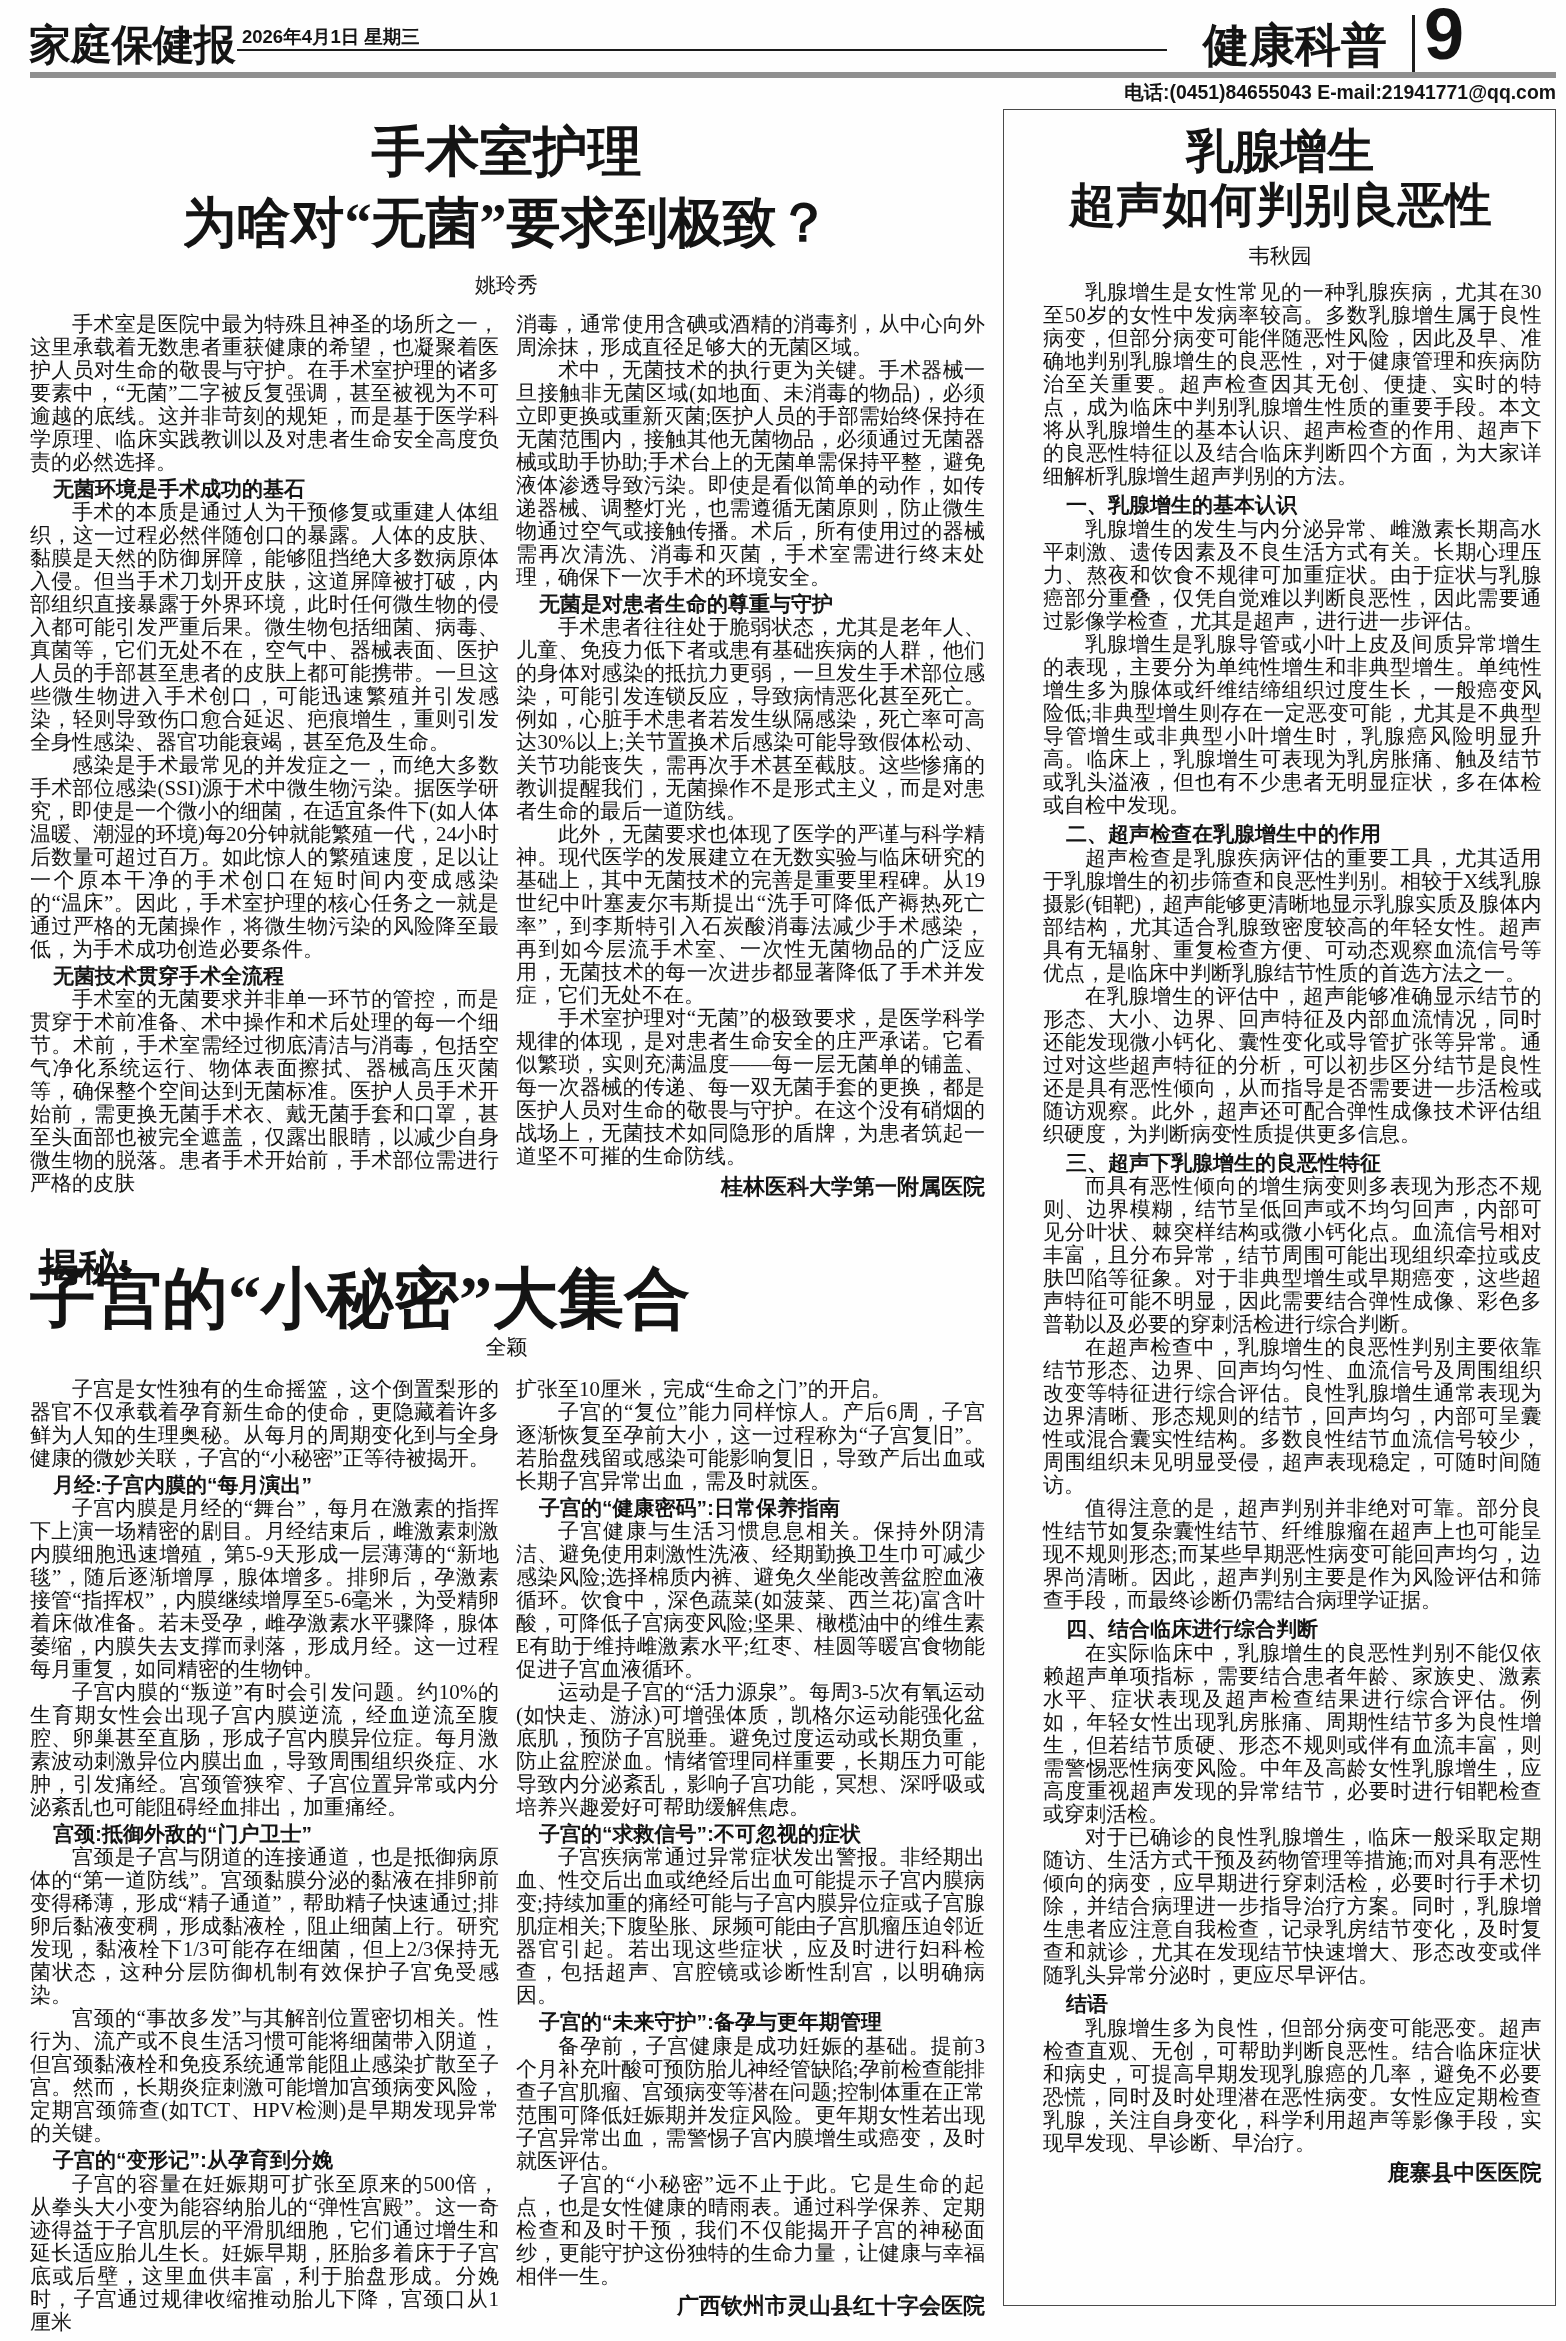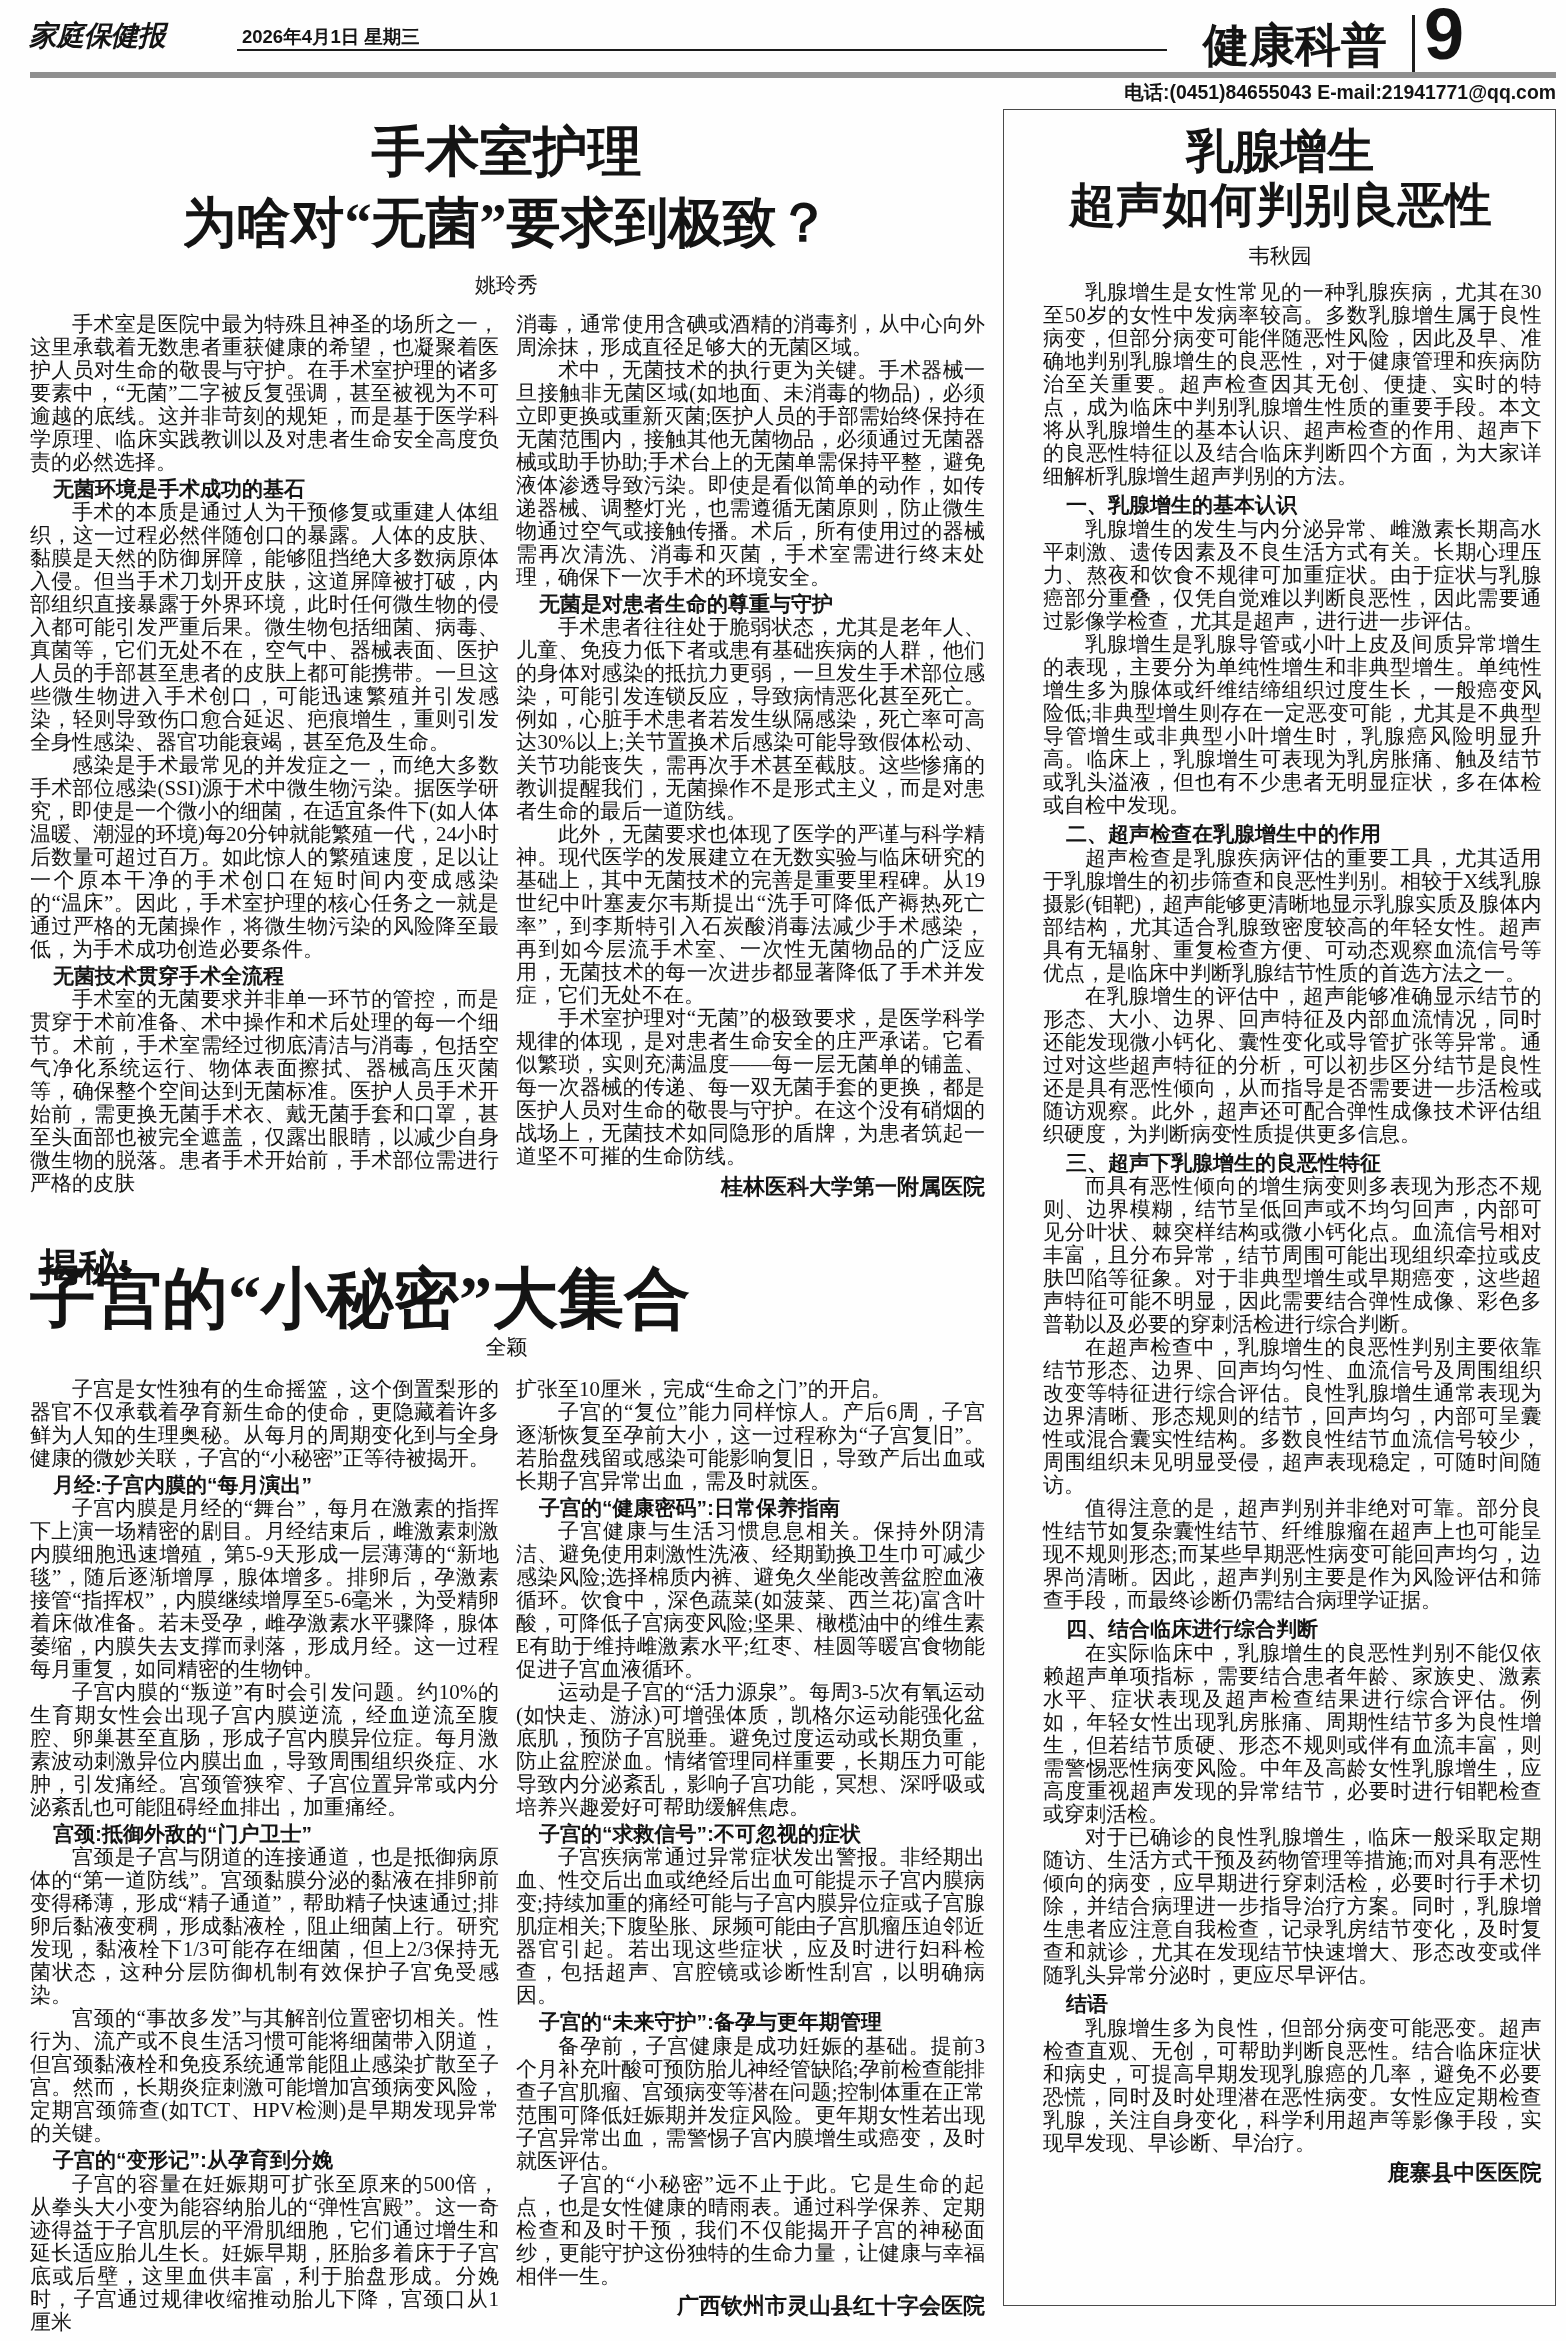--- a/index.html
+++ b/index.html
@@ -2,21 +2,21 @@
 <html style="font-size:13.5px"><head>
 <meta charset="utf-8">
 <style>
   html,body{margin:0;padding:0;}
   body{
     width:1566px;height:2342px;position:relative;background:#fefefe;color:#141414;
     font-family:"Liberation Serif","DejaVu Serif",serif;
   }
   .abs{position:absolute;}
   
-  .masthead-logo{left:29px;top:17px;font-size:28px;font-weight:900;letter-spacing:-0.8px;font-family:"DejaVu Serif","Liberation Serif",serif;font-style:italic;}
+  .masthead-logo{left:29px;top:17px;font-size:42px;font-weight:900;letter-spacing:-0.8px;font-family:"DejaVu Serif","Liberation Serif",serif;}
   .issue-date{left:242px;top:23.6px;font-size:18.5px;font-weight:700;font-family:"Liberation Sans","DejaVu Sans",sans-serif;}
   .date-rule{left:237px;top:49px;width:930px;height:1.7px;background:#1c1c1c;}
   .section-title{left:1185px;top:15px;width:220px;text-align:center;font-size:46px;font-weight:600;}
   .page-vrule{left:1412px;top:15px;width:2.5px;height:57px;background:#1c1c1c;}
   .page-number{left:1424px;top:-6.7px;font-size:72px;font-weight:700;font-family:"Liberation Sans","DejaVu Sans",sans-serif;}
   .gray-bar{left:30px;top:72px;width:1526px;height:5.9px;background:#8f8f8f;}
   .contact-line{left:714px;top:79px;width:842px;text-align:right;font-size:19.4px;font-weight:700;font-family:"Liberation Sans","DejaVu Sans",sans-serif;}
   
   .col{width:469px;text-align:justify;font-size:21px;line-height:23px;}
   .p{margin:0;text-indent:2em;}

